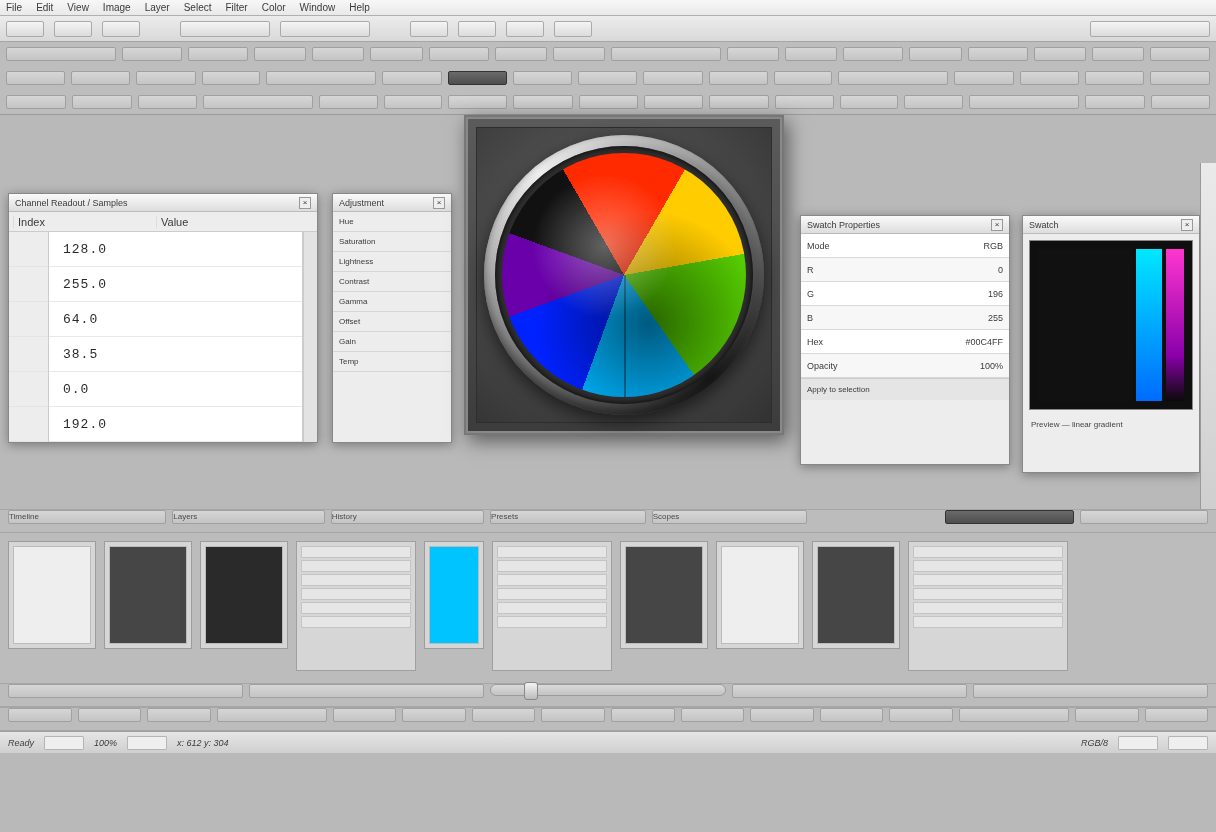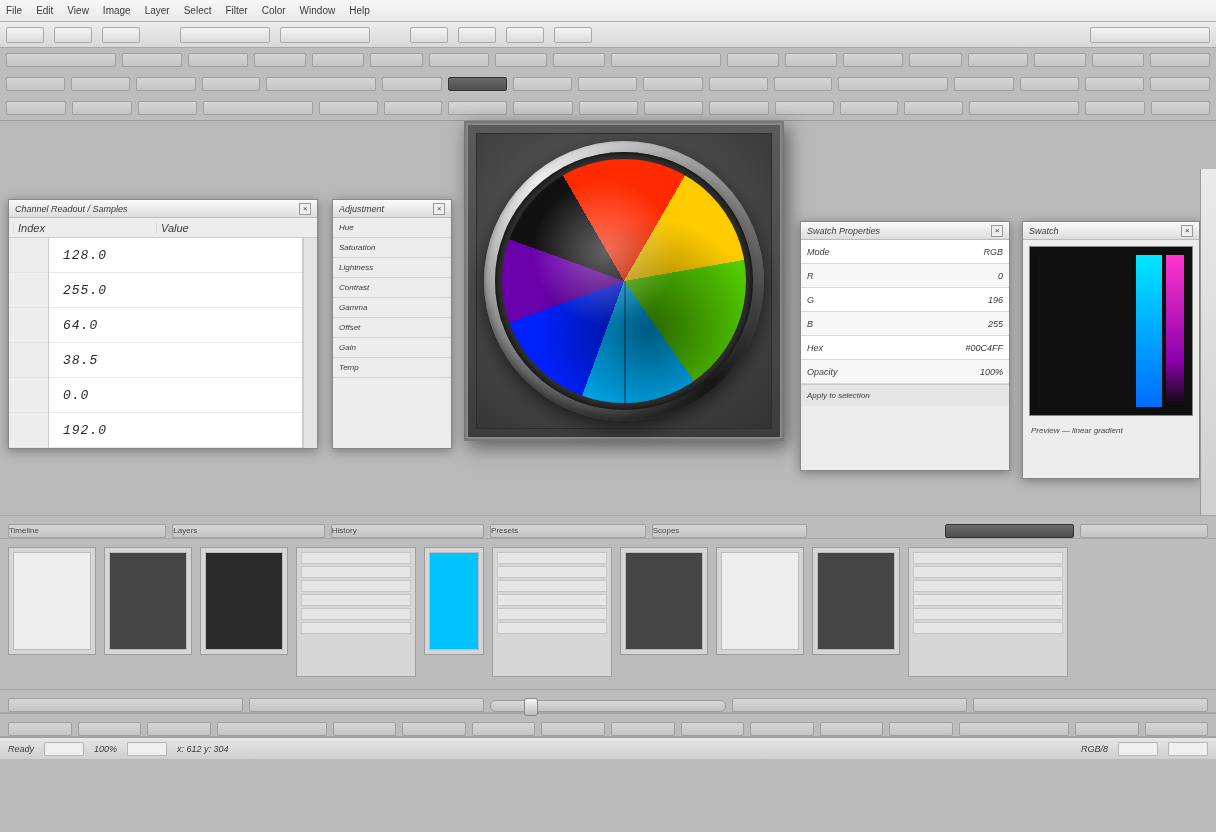--- a/index.html
+++ b/index.html
@@ -6,21 +6,21 @@
   body {
     width: 1216px; height: 832px;
     background: #b9b9b9;
     overflow: hidden;
     font-size: 9px;
     color: #3a3a3a;
     position: relative;
   }
   
   .menubar {
-    height: 22px;
+    height: 16px;
     background: linear-gradient(#f7f7f7,#e9e9e9);
     border-bottom: 1px solid #b0b0b0;
     display: flex; align-items: center;
     padding: 0 6px; gap: 14px;
     font-size: 10px;
   }
   .menubar span { cursor: default; }
   
   .ribbon {
     height: 26px;
@@ -58,21 +58,20 @@
   .chip.lg{min-width:60px}
   .chip.xl{min-width:110px}
   .chip.dark{background:linear-gradient(#6a6a6a,#4e4e4e);border-color:#333}
   .label8{font-size:8px;color:#4a4a4a;white-space:nowrap}
 
   
   .workspace {
     position: relative;
     height: 394px;
     background: #b9b9b9;
-    font-style: italic;
   }
 
   
   .panel {
     position: absolute;
     background: #ededed;
     border: 1px solid #888;
     box-shadow: 0 2px 10px rgba(0,0,0,.35);
   }
   .panel-title {
@@ -198,21 +197,21 @@
     background:linear-gradient(#eaeaea,#cfcfcf);
     border-left:1px solid #999;
   }
 
   
   .lower {
     background:#bcbcbc;
     position: relative;
   }
   .lower .barrow{
-    height:24px;display:flex;align-items:flex-end;gap:6px;padding:0 8px;
+    height:24px;display:flex;align-items:flex-start;gap:6px;padding:0 8px;
     border-top:1px solid #a6a6a6;border-bottom:1px solid #a6a6a6;
   }
   .thumbstrip{
     height:150px;display:flex;gap:8px;padding:8px;align-items:flex-start;
   }
   .thumb{
     width:88px;height:108px;background:#d6d6d6;border:1px solid #9c9c9c;
     display:flex;flex-direction:column;
   }
   .thumb .t-body{flex:1;margin:4px;background:#eee;border:1px solid #bbb}

